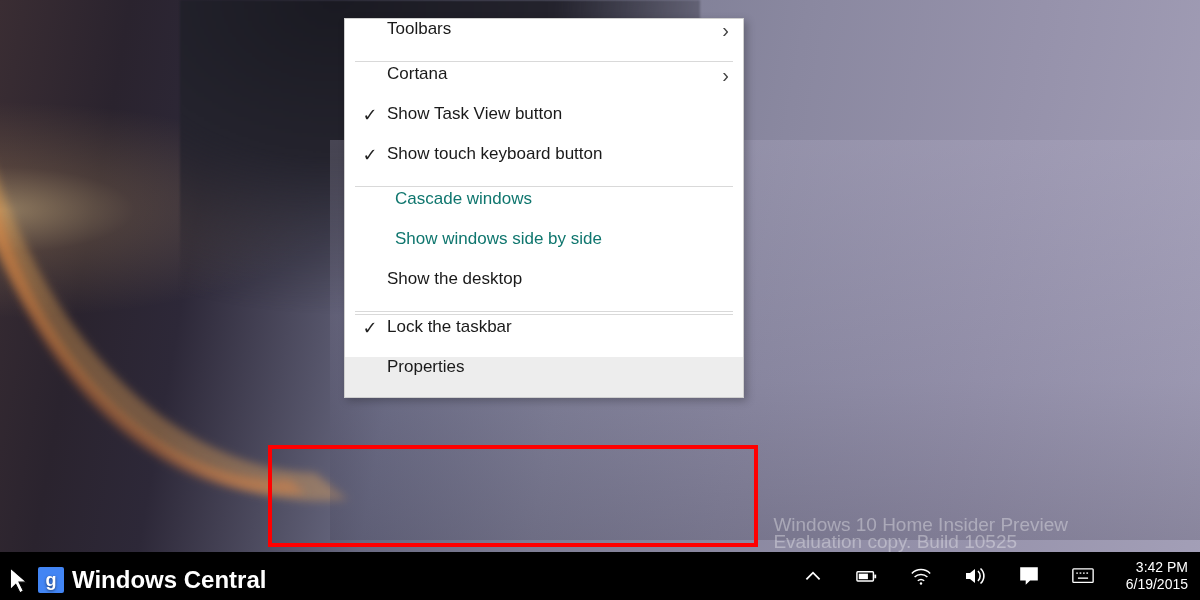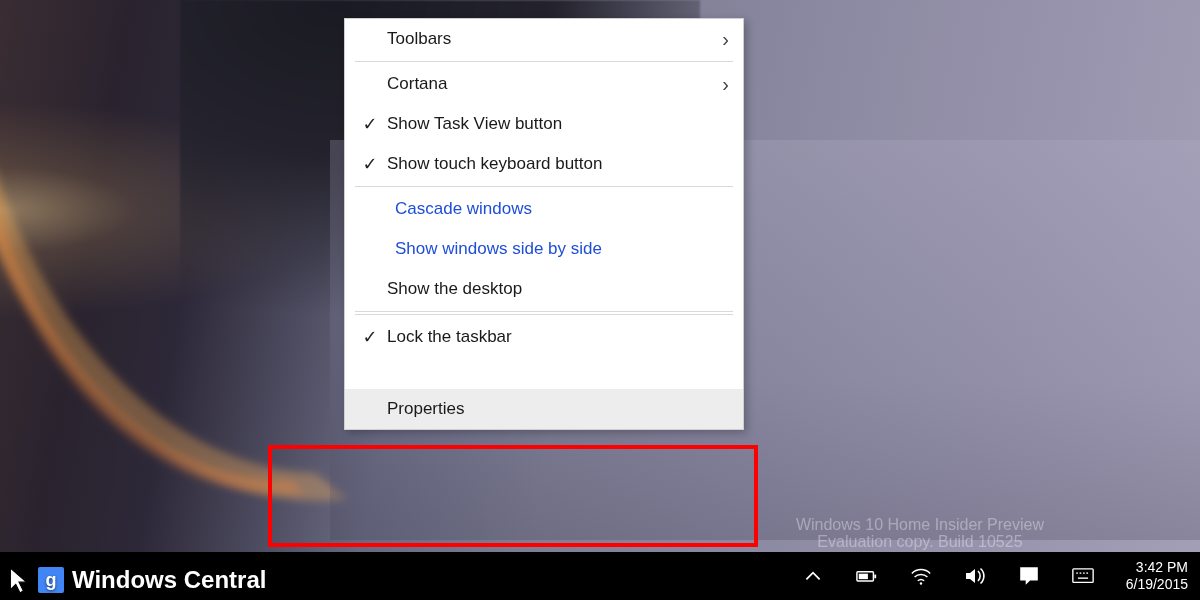--- a/index.html
+++ b/index.html
@@ -16,36 +16,36 @@
   .rocks { position:absolute; left:180px; top:0; width:520px; height:320px;
     background:radial-gradient(120% 140% at 30% 0%, #1a1a22 0%, #24232d 35%, transparent 70%); filter:blur(1px);}
   .sea { position:absolute; left:330px; top:140px; right:0; bottom:60px;
     background:linear-gradient(180deg, rgba(180,175,200,.25), rgba(120,118,150,.15) 60%, rgba(60,58,80,.25)); mix-blend:soft-light;}
   
   .watermark { position:absolute; left:8px; bottom:6px; display:flex; align-items:center; gap:8px; color:#fff; font-weight:700; font-size:24px; text-shadow:0 1px 3px rgba(0,0,0,.6);}
   .watermark .g { width:26px; height:26px; background:#4285f4; color:#fff; font:700 18px/26px Arial; text-align:center; border-radius:2px;}
   .watermark .cur { width:22px; height:28px; }
   
   .ctx { position:absolute; left:344px; top:18px; width:400px; background:#fff; border:1px solid #cfcfcf; box-shadow:3px 3px 8px rgba(0,0,0,.25); font-size:17px; color:#1a1a1a;}
-  .ctx .row { display:flex; align-items:center; height:40px; padding:0 14px 0 8px;}
-  .ctx .row.sel { background:#ededed;margin-top:32px;}
-  .ctx .row.disabled { color:#1d4ed8;padding-left:16px;}
+  .ctx .row { display:flex; height:40px; padding:0 14px 0 8px;}
+  .ctx .row.sel { background:#ededed;}
+  .ctx .row.disabled { color:#0f766e;padding-left:16px;}
   .ctx .chkcol { width:34px; display:flex; justify-content:center; font-size:18px; color:#222;}
   .ctx .label { flex:1;}
   .ctx .arrow { font-size:20px; color:#444;}
   .ctx hr { border:none; border-top:1px solid #d9d9d9; margin:2px 10px;}
   
   .redbox { position:absolute; border:4px solid #ff0000; pointer-events:none;}
   
   .taskbar { position:absolute; left:0; right:0; bottom:0; height:48px; background:#000; display:flex; align-items:center; color:#fff;}
   .tray { position:absolute; right:6px; bottom:0; height:48px; display:flex; align-items:center; gap:32px; color:#fff;}
   .tray .tico { width:22px; height:22px; display:flex; align-items:center; justify-content:center;}
   .tray svg { stroke:#fff; fill:none; stroke-width:1.6;}
   .clock { text-align:right; font-size:14px; line-height:17px; padding-right:6px;}
-  .evaltxt { position:absolute; right:156px; bottom:50px; font-size:16px; color:rgba(255,255,255,.35); text-align:center; line-height:17px;}
+  .evaltxt { position:absolute; right:132px; bottom:50px; font-size:19px; color:rgba(255,255,255,.35); text-align:left; line-height:17px;}
 </style>
 </head>
 <body>
 
 <div class="desktop">
   <div class="trail"></div>
   <div class="trail inner"></div>
   <div class="rocks"></div>
   <div class="sea"></div>
 

